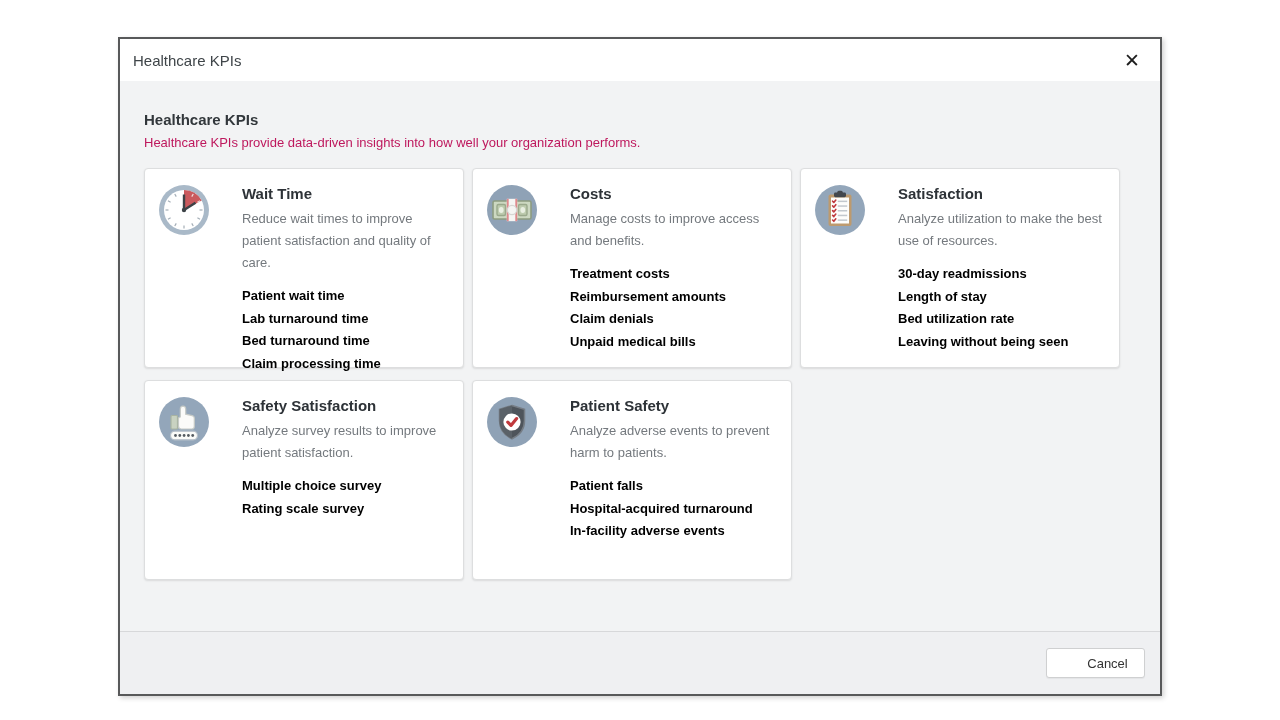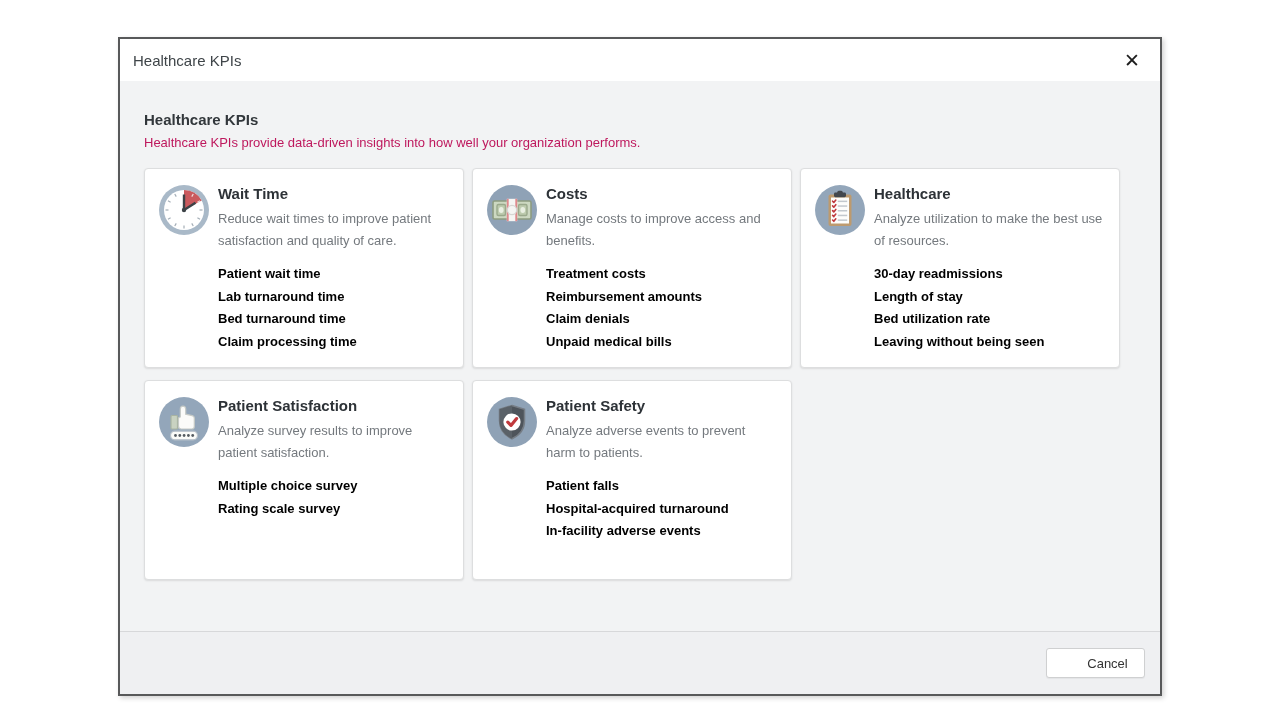--- a/index.html
+++ b/index.html
@@ -39,21 +39,21 @@
     grid-template-columns: 320px 320px 320px;
     gap: 12px 8px;
   }
   .card {
     width: 320px; height: 200px;
     background: #ffffff;
     border: 1px solid #dddedf;
     border-radius: 4px;
     box-shadow: 0 1px 2px rgba(0,0,0,0.10);
     padding: 15px 14px 14px 13px;
-    display: flex; gap: 8px;
+    display: flex; gap: 32px;
   }
   .card-icon { width: 52px; height: 52px; flex: none; }
   .card-icon svg { display: block; }
   .card-content { flex: 1 1 auto; min-width: 0; padding-top: 1px; }
   .card-title { font-size: 15px; font-weight: 700; color: #2d3237; }
   .card-desc { font-size: 13px; line-height: 22px; color: #74797e; margin-top: 6px; }
   .card-links { margin-top: 15px; }
   .card-link {
     display: block; font-size: 13px; font-weight: 700;
     color: #000000; text-decoration: none; cursor: pointer;
@@ -174,21 +174,21 @@
               <g fill="#c2c8cd">
                 <rect x="23.8" y="16.6" width="9.4" height="1.5"></rect>
                 <rect x="23.8" y="21.3" width="9.4" height="1.5"></rect>
                 <rect x="23.8" y="26" width="9.4" height="1.5"></rect>
                 <rect x="23.8" y="30.7" width="9.4" height="1.5"></rect>
                 <rect x="23.8" y="35.4" width="9.4" height="1.5"></rect>
               </g>
             </svg>
           </div>
           <div class="card-content">
-            <div class="card-title">Healthcare</div>
+            <div class="card-title">Satisfaction</div>
             <div class="card-desc">Analyze utilization to make the best use of resources.</div>
             <div class="card-links">
               <a class="card-link">30-day readmissions</a>
               <a class="card-link">Length of stay</a>
               <a class="card-link">Bed utilization rate</a>
               <a class="card-link">Leaving without being seen</a>
             </div>
           </div>
         </div>
         <div class="card">
@@ -201,21 +201,21 @@
               <g fill="#565c62">
                 <circle cx="17.5" cy="39.5" r="1.4"></circle>
                 <circle cx="21.8" cy="39.5" r="1.4"></circle>
                 <circle cx="26.1" cy="39.5" r="1.4"></circle>
                 <circle cx="30.4" cy="39.5" r="1.4"></circle>
                 <circle cx="34.7" cy="39.5" r="1.4"></circle>
               </g>
             </svg>
           </div>
           <div class="card-content">
-            <div class="card-title">Patient Satisfaction</div>
+            <div class="card-title">Safety Satisfaction</div>
             <div class="card-desc">Analyze survey results to improve patient satisfaction.</div>
             <div class="card-links">
               <a class="card-link">Multiple choice survey</a>
               <a class="card-link">Rating scale survey</a>
             </div>
           </div>
         </div>
         <div class="card">
           <div class="card-icon">
             <svg width="52" height="52" viewBox="0 0 52 52">

